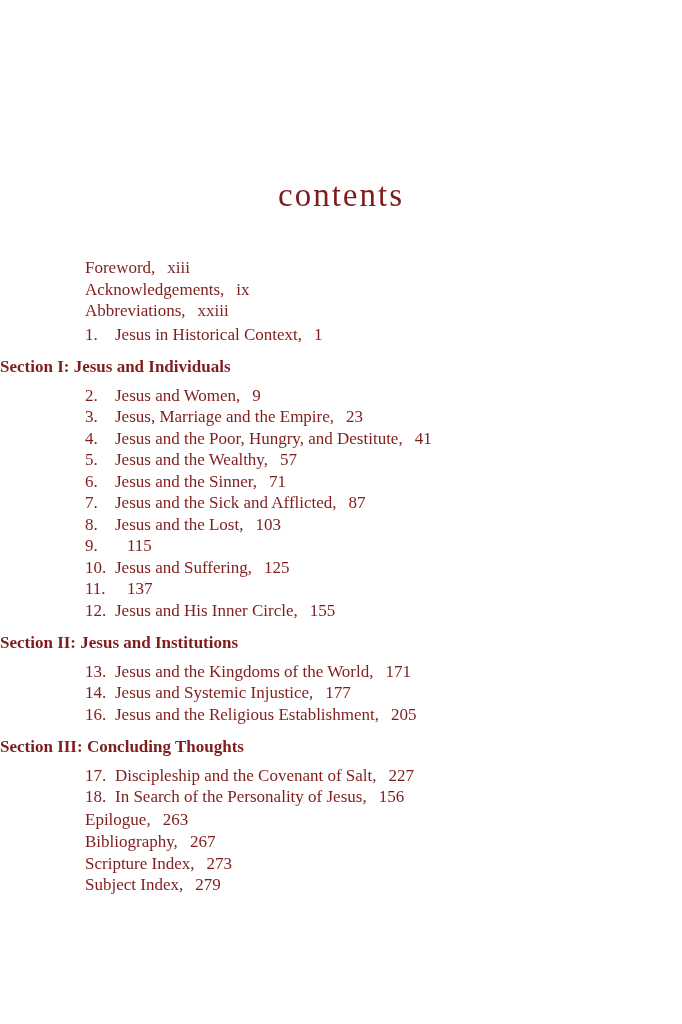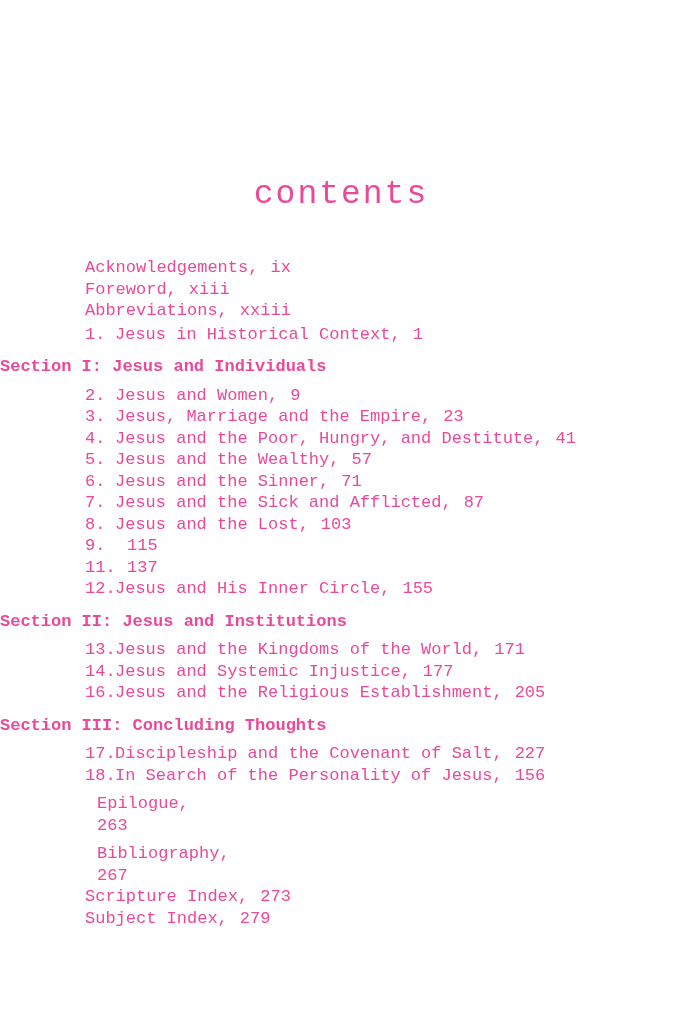--- a/index.html
+++ b/index.html
@@ -6,22 +6,22 @@
     margin: 0;
     padding: 0;
     background: #ffffff;
   }
   .page {
     position: relative;
     width: 682px;
     height: 1024px;
     margin: 0 auto;
     background: #ffffff;
-    color: #ec4899;
-    font-family: Liberation Mono, monospace;
+    color: #7f1d1d;
+    font-family: Liberation Serif, serif;
     overflow: hidden;
   }
   .toc-title {
     margin-top: 176px;
     font-size: 33px;
     line-height: 38px;
     letter-spacing: 2px;
     text-align: center;
     font-weight: 400;
   }
@@ -45,38 +45,38 @@
     white-space: nowrap;
   }
   .intro-row { margin-top: 2px; }
   .section-heading {
     font-weight: 700;
     text-align: left;
     line-height: 21.5px;
     margin-top: 11px;
     margin-bottom: 7px;
   }
-  .gap-above { margin-top: 7px; flex-direction: column; }
+  .gap-above { margin-top: 1px; }
 </style>
 </head>
 <body>
 
 <div class="page">
 
   <div class="toc-title">contents</div>
 
   <div class="toc-list">
 
     <div class="row">
+      <span>Foreword,</span>
+      <span class="pg">xiii</span>
+    </div>
+    <div class="row">
       <span>Acknowledgements,</span>
       <span class="pg">ix</span>
-    </div>
-    <div class="row">
-      <span>Foreword,</span>
-      <span class="pg">xiii</span>
     </div>
     <div class="row">
       <span>Abbreviations,</span>
       <span class="pg">xxiii</span>
     </div>
 
     <div class="row intro-row">
       <span class="num">1.</span>
       <span>Jesus in Historical Context,</span>
       <span class="pg">1</span>
@@ -115,20 +115,25 @@
       <span class="pg">87</span>
     </div>
     <div class="row">
       <span class="num">8.</span>
       <span>Jesus and the Lost,</span>
       <span class="pg">103</span>
     </div>
     <div class="row">
       <span class="num">9.</span>
       <span class="pg">115</span>
+    </div>
+    <div class="row">
+      <span class="num">10.</span>
+      <span>Jesus and Suffering,</span>
+      <span class="pg">125</span>
     </div>
     <div class="row">
       <span class="num">11.</span>
       <span class="pg">137</span>
     </div>
     <div class="row">
       <span class="num">12.</span>
       <span>Jesus and His Inner Circle,</span>
       <span class="pg">155</span>
     </div>

